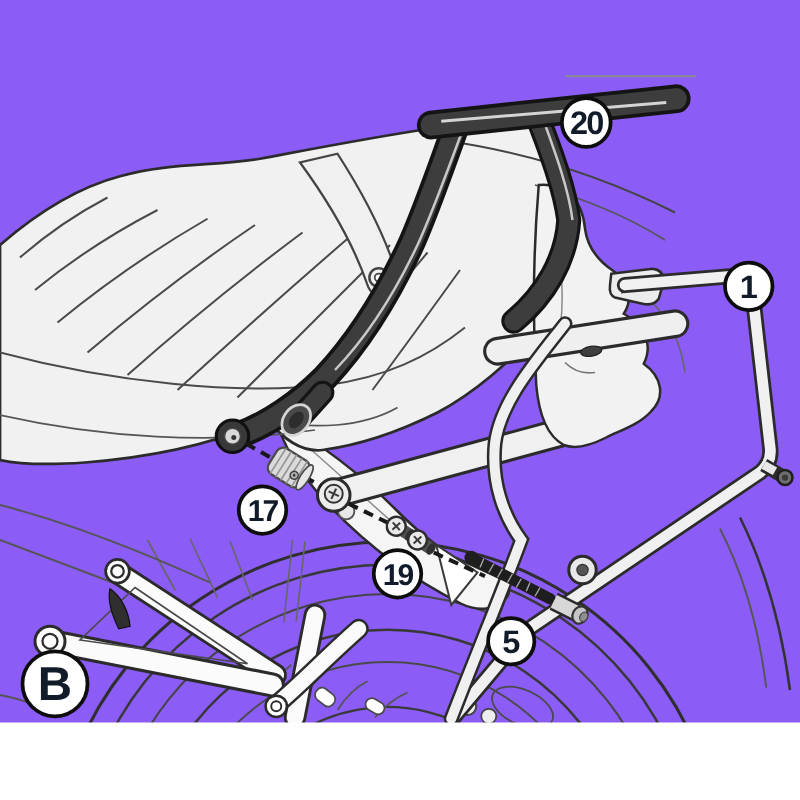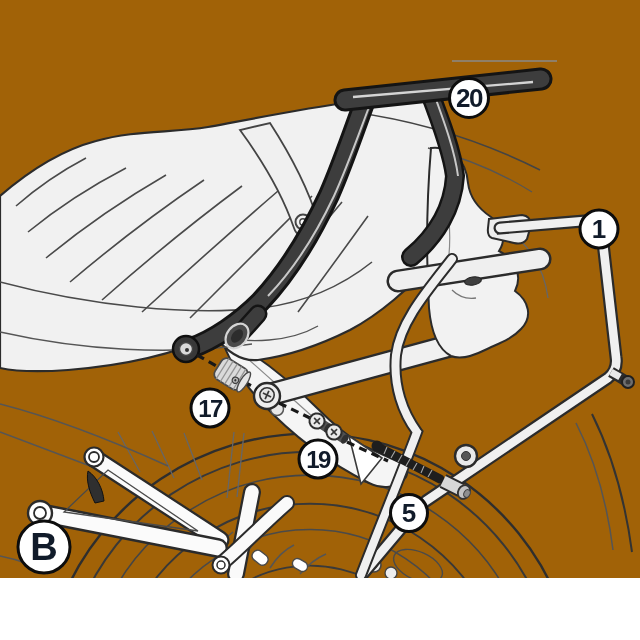--- a/index.html
+++ b/index.html
@@ -1,16 +1,16 @@
 <!DOCTYPE html>
 <html><head>
 <meta charset="utf-8">
 <style>
   html,body{margin:0;padding:0;background:#fff;}
-  .stage{position:relative;width:640px;height:640px;background:#a16207;overflow:hidden;}
+  .stage{position:relative;width:640px;height:640px;background:#8b5cf6;overflow:hidden;}
   svg{display:block;}
   .co{fill:#ffffff;stroke:#0d0d0d;stroke-width:3;}
   .ct{font-family:"Liberation Sans","DejaVu Sans",sans-serif;font-weight:bold;fill:#111b2a;text-anchor:middle;}
   .ln{fill:none;stroke:#555;stroke-width:1.5;}
   .thin{fill:none;stroke:#666;stroke-width:1.3;}
 </style>
 </head>
 <body>
 
 <div class="stage">

